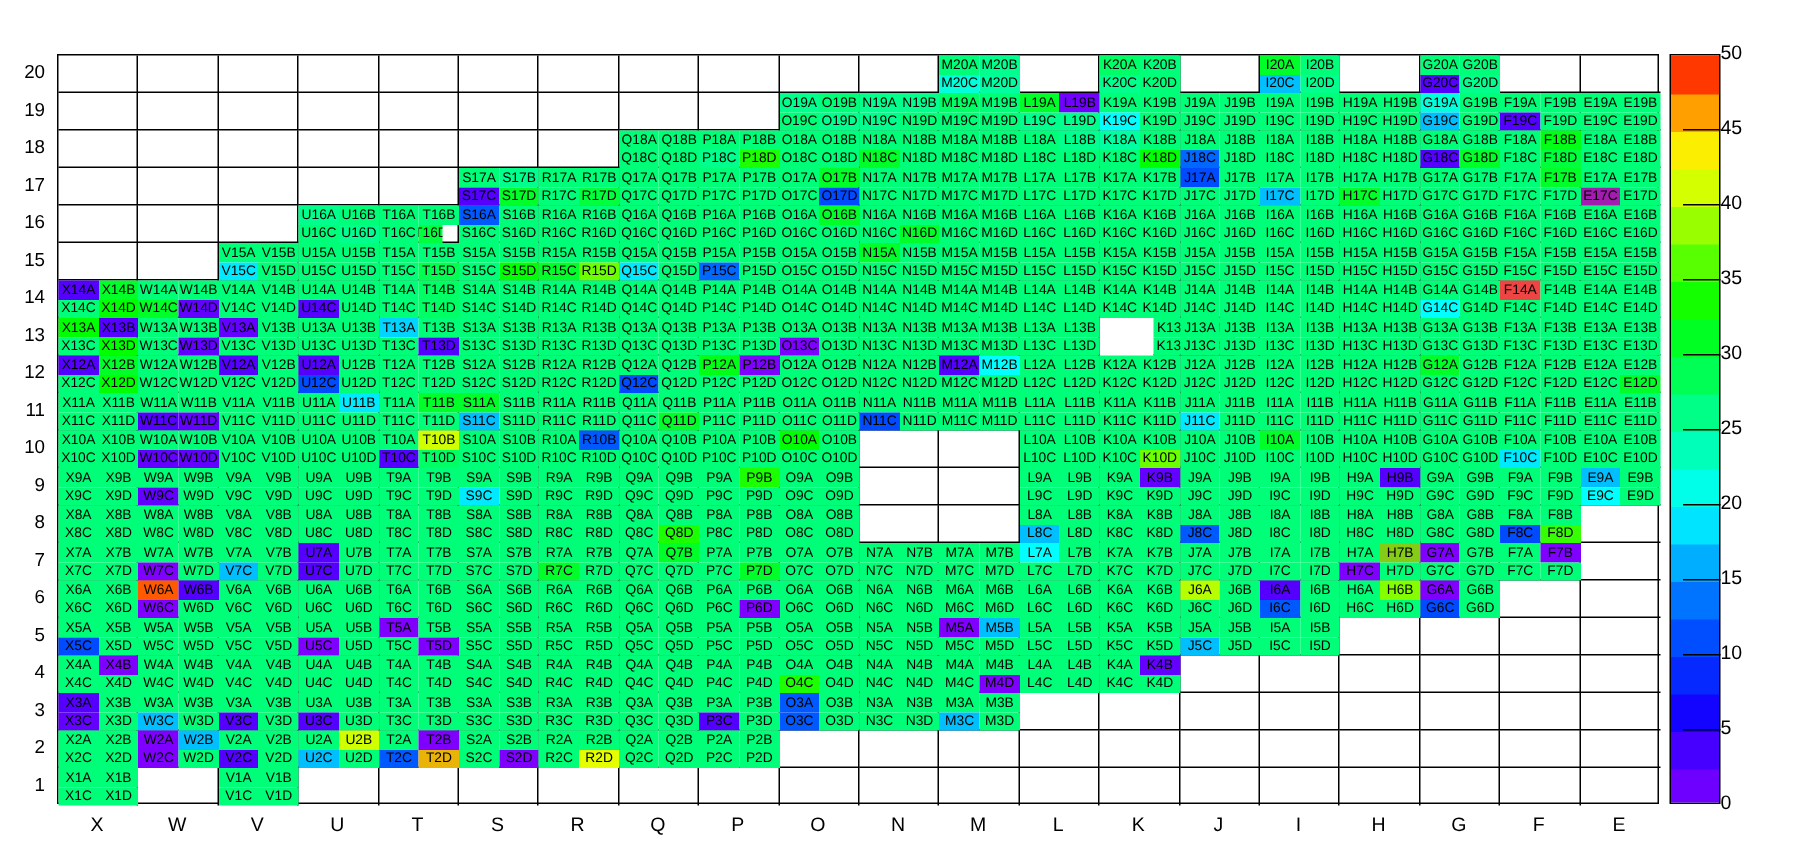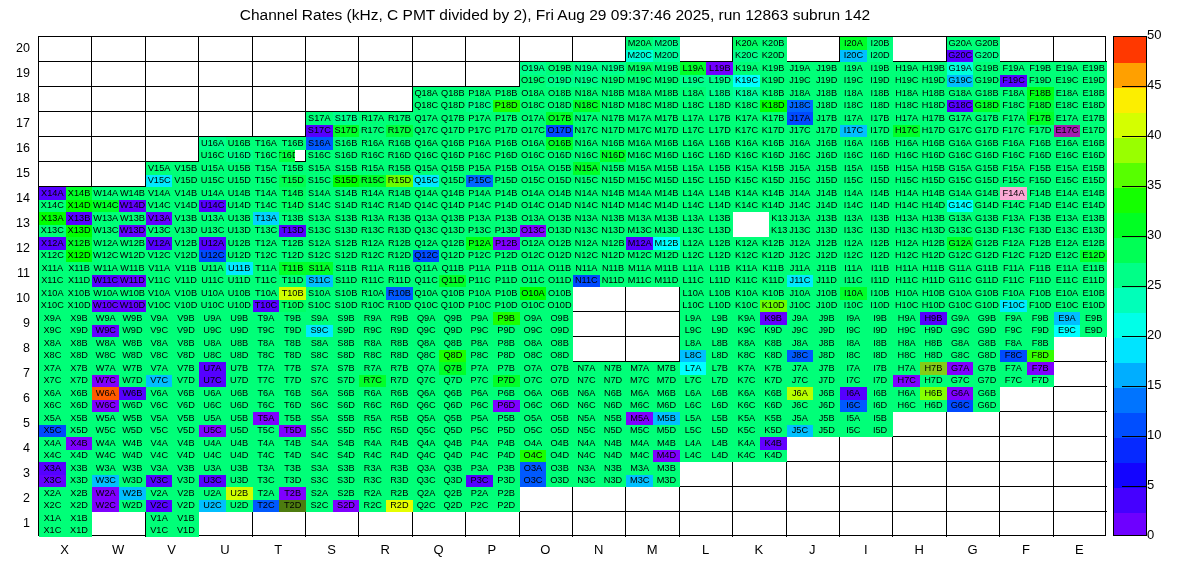--- a/index.html
+++ b/index.html
@@ -42,21 +42,20 @@
   .cseg{position:absolute; left:0; width:100%;}
   .cbtick{position:absolute; left:1147px; width:40px; text-align:left;
           font-size:13px; color:#000;}
   .cbmark{position:absolute; left:1122px; width:25px; height:1.4px; background:#000;}
 </style>
 </head>
 <body>
 
 <div id="root">
 
-  <div id="title">Channel Rates (kHz, C PMT divided by 2), Fri Aug 29 09:37:46 2025, run 12863 subrun 142</div>
 
   <div id="yaxis">
       <div class="ytick" style="position: absolute; left: 0px; width: 30px; text-align: right; top: 40.5px;">20</div>
       <div class="ytick" style="position: absolute; left: 0px; width: 30px; text-align: right; top: 65.5px;">19</div>
       <div class="ytick" style="position: absolute; left: 0px; width: 30px; text-align: right; top: 90.5px;">18</div>
       <div class="ytick" style="position: absolute; left: 0px; width: 30px; text-align: right; top: 115.5px;">17</div>
       <div class="ytick" style="position: absolute; left: 0px; width: 30px; text-align: right; top: 140.5px;">16</div>
       <div class="ytick" style="position: absolute; left: 0px; width: 30px; text-align: right; top: 165.5px;">15</div>
       <div class="ytick" style="position: absolute; left: 0px; width: 30px; text-align: right; top: 190.5px;">14</div>
       <div class="ytick" style="position: absolute; left: 0px; width: 30px; text-align: right; top: 215.5px;">13</div>
@@ -688,21 +687,21 @@
           <div class="sub" title="H14C = 27 kHz" style="left: 0px; top: 12.5px; width: 26.7px; height: 12.5px; background: rgb(0, 255, 120);">H14C</div>
           <div class="sub" title="H14D = 27 kHz" style="left: 26.7px; top: 12.5px; width: 26.7px; height: 12.5px; background: rgb(0, 255, 120);">H14D</div>
         </div>
         <div class="gcell" style="left: 907.8px; top: 150px; width: 53.4px; height: 25px;">
           <div class="sub" title="G14A = 27 kHz" style="left: 0px; top: 0px; width: 26.7px; height: 12.5px; background: rgb(0, 255, 120);">G14A</div>
           <div class="sub" title="G14B = 27 kHz" style="left: 26.7px; top: 0px; width: 26.7px; height: 12.5px; background: rgb(0, 255, 120);">G14B</div>
           <div class="sub" title="G14C = 20 kHz" style="left: 0px; top: 12.5px; width: 26.7px; height: 12.5px; background: rgb(0, 255, 255);">G14C</div>
           <div class="sub" title="G14D = 27 kHz" style="left: 26.7px; top: 12.5px; width: 26.7px; height: 12.5px; background: rgb(0, 255, 120);">G14D</div>
         </div>
         <div class="gcell" style="left: 961.2px; top: 150px; width: 53.4px; height: 25px;">
-          <div class="sub" title="F14A = 27 kHz" style="left: 0px; top: 0px; width: 26.7px; height: 12.5px; background: #f9a8d4;">F14A</div>
+          <div class="sub" title="F14A = 27 kHz" style="left: 0px; top: 0px; width: 26.7px; height: 12.5px; background: #ef4444;">F14A</div>
           <div class="sub" title="F14B = 27 kHz" style="left: 26.7px; top: 0px; width: 26.7px; height: 12.5px; background: rgb(0, 255, 120);">F14B</div>
           <div class="sub" title="F14C = 27 kHz" style="left: 0px; top: 12.5px; width: 26.7px; height: 12.5px; background: rgb(0, 255, 120);">F14C</div>
           <div class="sub" title="F14D = 27 kHz" style="left: 26.7px; top: 12.5px; width: 26.7px; height: 12.5px; background: rgb(0, 255, 120);">F14D</div>
         </div>
         <div class="gcell lastcol" style="left: 1014.6px; top: 150px; width: 53.4px; height: 25px;">
           <div class="sub" title="E14A = 27 kHz" style="left: 0px; top: 0px; width: 26.7px; height: 12.5px; background: rgb(0, 255, 120);">E14A</div>
           <div class="sub" title="E14B = 27 kHz" style="left: 26.7px; top: 0px; width: 26.7px; height: 12.5px; background: rgb(0, 255, 120);">E14B</div>
           <div class="sub" title="E14C = 27 kHz" style="left: 0px; top: 12.5px; width: 26.7px; height: 12.5px; background: rgb(0, 255, 120);">E14C</div>
           <div class="sub" title="E14D = 27 kHz" style="left: 26.7px; top: 12.5px; width: 26.7px; height: 12.5px; background: rgb(0, 255, 120);">E14D</div>
         </div>
@@ -1907,21 +1906,21 @@
         <div class="gcell" style="left: 160.2px; top: 450px; width: 53.4px; height: 25px;">
           <div class="sub" title="U2A = 27 kHz" style="left: 0px; top: 0px; width: 26.7px; height: 12.5px; background: rgb(0, 255, 120);">U2A</div>
           <div class="sub" title="U2B = 41 kHz" style="left: 26.7px; top: 0px; width: 26.7px; height: 12.5px; background: rgb(207, 255, 0);">U2B</div>
           <div class="sub" title="U2C = 17 kHz" style="left: 0px; top: 12.5px; width: 26.7px; height: 12.5px; background: rgb(0, 191, 255);">U2C</div>
           <div class="sub" title="U2D = 27 kHz" style="left: 26.7px; top: 12.5px; width: 26.7px; height: 12.5px; background: rgb(0, 255, 120);">U2D</div>
         </div>
         <div class="gcell" style="left: 213.6px; top: 450px; width: 53.4px; height: 25px;">
           <div class="sub" title="T2A = 27 kHz" style="left: 0px; top: 0px; width: 26.7px; height: 12.5px; background: rgb(0, 255, 120);">T2A</div>
           <div class="sub" title="T2B = 0 kHz" style="left: 26.7px; top: 0px; width: 26.7px; height: 12.5px; background: rgb(127, 0, 255);">T2B</div>
           <div class="sub" title="T2C = 12 kHz" style="left: 0px; top: 12.5px; width: 26.7px; height: 12.5px; background: rgb(0, 89, 255);">T2C</div>
-          <div class="sub" title="T2D = 27 kHz" style="left: 26.7px; top: 12.5px; width: 26.7px; height: 12.5px; background: #4d7c0f;">T2D</div>
+          <div class="sub" title="T2D = 27 kHz" style="left: 26.7px; top: 12.5px; width: 26.7px; height: 12.5px; background: #eab308;">T2D</div>
         </div>
         <div class="gcell" style="left: 267px; top: 450px; width: 53.4px; height: 25px;">
           <div class="sub" title="S2A = 27 kHz" style="left: 0px; top: 0px; width: 26.7px; height: 12.5px; background: rgb(0, 255, 120);">S2A</div>
           <div class="sub" title="S2B = 27 kHz" style="left: 26.7px; top: 0px; width: 26.7px; height: 12.5px; background: rgb(0, 255, 120);">S2B</div>
           <div class="sub" title="S2C = 27 kHz" style="left: 0px; top: 12.5px; width: 26.7px; height: 12.5px; background: rgb(0, 255, 120);">S2C</div>
           <div class="sub" title="S2D = 0 kHz" style="left: 26.7px; top: 12.5px; width: 26.7px; height: 12.5px; background: rgb(127, 0, 255);">S2D</div>
         </div>
         <div class="gcell" style="left: 320.4px; top: 450px; width: 53.4px; height: 25px;">
           <div class="sub" title="R2A = 27 kHz" style="left: 0px; top: 0px; width: 26.7px; height: 12.5px; background: rgb(0, 255, 120);">R2A</div>
           <div class="sub" title="R2B = 27 kHz" style="left: 26.7px; top: 0px; width: 26.7px; height: 12.5px; background: rgb(0, 255, 120);">R2B</div>

